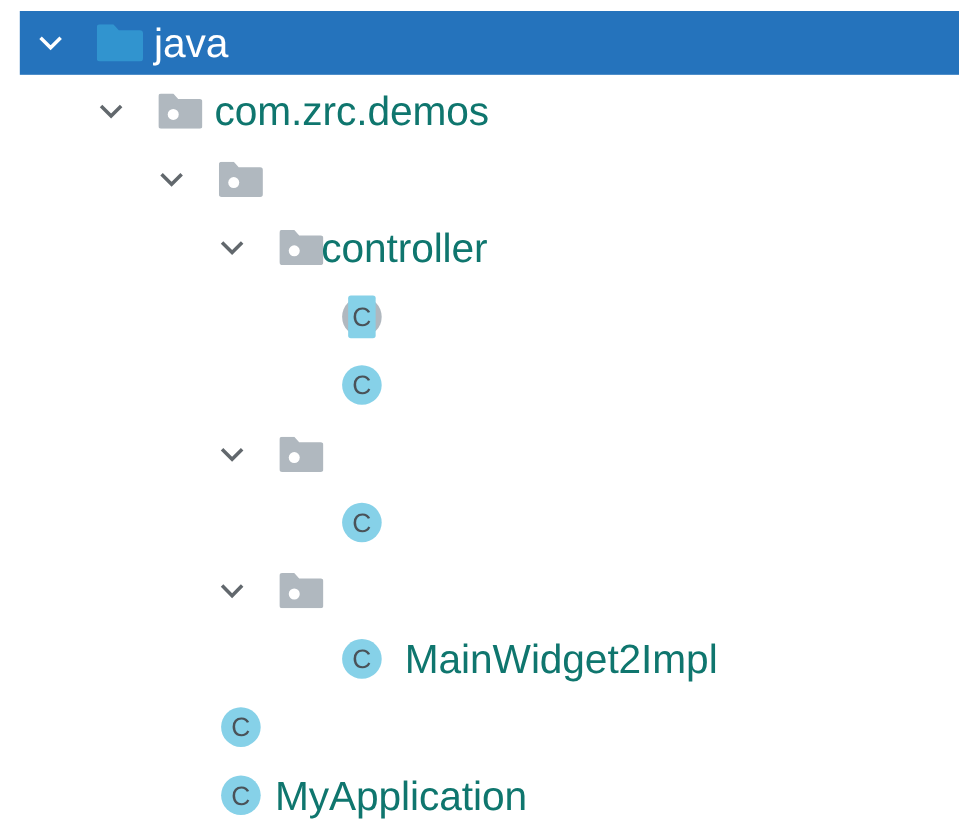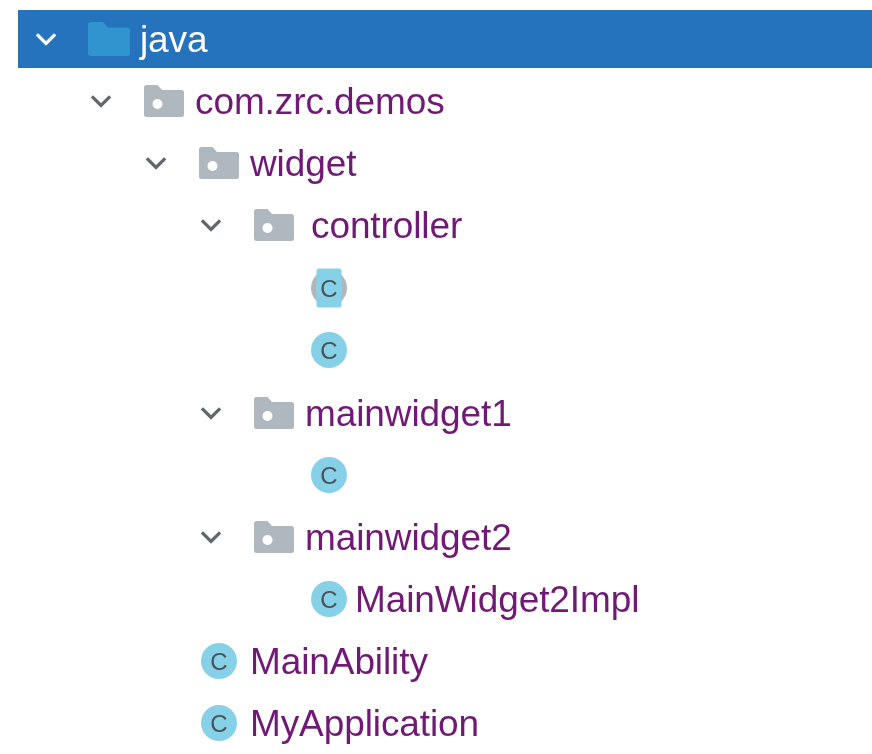--- a/index.html
+++ b/index.html
@@ -60,21 +60,21 @@
     justify-content: center;
     flex: none;
   }
   .node-icon svg { display: block; }
 
   
   .node-label {
     position: absolute;
     font-size: 37px;
     line-height: 1;
-    color: #701a75;
+    color: #0f766e;
     letter-spacing: -0.1px;
     font-family: "Liberation Sans", "DejaVu Sans", sans-serif;
   }
   .tree-row.selected .node-label {
     color: #ffffff;
   }
 </style>
 </head>
 <body>
 
@@ -111,35 +111,34 @@
         <svg width="30" height="30" viewBox="0 0 30 30" aria-hidden="true">
           <path d="M7 11.5 L15 19.5 L23 11.5" fill="none" stroke="#62686d" stroke-width="3.2" stroke-linecap="square" stroke-linejoin="miter"></path>
         </svg>
       </span>
       <span class="node-icon" style="left: 180px;">
         <svg width="40" height="32" viewBox="0 0 40 32" aria-hidden="true">
           <path d="M0 2.5 A2.5 2.5 0 0 1 2.5 0 H13.5 L18 5 H37.5 A2.5 2.5 0 0 1 40 7.5 V29.5 A2.5 2.5 0 0 1 37.5 32 H2.5 A2.5 2.5 0 0 1 0 29.5 Z" fill="#b0b8bf"></path>
           <circle cx="13.5" cy="19" r="5" fill="#ffffff"></circle>
         </svg>
       </span>
-      <span class="node-label" style="left: 232px;">widget</span>
     </div>
     <div class="tree-row" style="top: 196px;">
       <span class="chevron" style="left: 173px;">
         <svg width="30" height="30" viewBox="0 0 30 30" aria-hidden="true">
           <path d="M7 11.5 L15 19.5 L23 11.5" fill="none" stroke="#62686d" stroke-width="3.2" stroke-linecap="square" stroke-linejoin="miter"></path>
         </svg>
       </span>
       <span class="node-icon" style="left: 235px;">
         <svg width="40" height="32" viewBox="0 0 40 32" aria-hidden="true">
           <path d="M0 2.5 A2.5 2.5 0 0 1 2.5 0 H13.5 L18 5 H37.5 A2.5 2.5 0 0 1 40 7.5 V29.5 A2.5 2.5 0 0 1 37.5 32 H2.5 A2.5 2.5 0 0 1 0 29.5 Z" fill="#b0b8bf"></path>
           <circle cx="13.5" cy="19" r="5" fill="#ffffff"></circle>
         </svg>
       </span>
-      <span class="node-label" style="left: 293px;">controller</span>
+      <span class="node-label" style="left: 274px;">controller</span>
     </div>
     <div class="tree-row" style="top: 259px;">
       <span class="node-icon" style="left: 290px;">
         <svg width="42" height="42" viewBox="0 0 42 42" aria-hidden="true">
           <circle cx="21" cy="21" r="18" fill="#b0b8bf"></circle>
           <rect x="8.5" y="1.6" width="25" height="38.8" rx="2.5" fill="#86d1e8"></rect>
           <text x="21" y="29.5" text-anchor="middle" font-family="Liberation Sans, DejaVu Sans, sans-serif" font-size="24" font-weight="400" fill="#4a5258">C</text>
         </svg>
       </span>
     </div>
@@ -156,21 +155,20 @@
         <svg width="30" height="30" viewBox="0 0 30 30" aria-hidden="true">
           <path d="M7 11.5 L15 19.5 L23 11.5" fill="none" stroke="#62686d" stroke-width="3.2" stroke-linecap="square" stroke-linejoin="miter"></path>
         </svg>
       </span>
       <span class="node-icon" style="left: 235px;">
         <svg width="40" height="32" viewBox="0 0 40 32" aria-hidden="true">
           <path d="M0 2.5 A2.5 2.5 0 0 1 2.5 0 H13.5 L18 5 H37.5 A2.5 2.5 0 0 1 40 7.5 V29.5 A2.5 2.5 0 0 1 37.5 32 H2.5 A2.5 2.5 0 0 1 0 29.5 Z" fill="#b0b8bf"></path>
           <circle cx="13.5" cy="19" r="5" fill="#ffffff"></circle>
         </svg>
       </span>
-      <span class="node-label" style="left: 287px;">mainwidget1</span>
     </div>
     <div class="tree-row" style="top: 446px;">
       <span class="node-icon" style="left: 290px;">
         <svg width="40" height="40" viewBox="0 0 40 40" aria-hidden="true">
           <circle cx="20" cy="20" r="18" fill="#86d1e8"></circle>
           <text x="20" y="28.5" text-anchor="middle" font-family="Liberation Sans, DejaVu Sans, sans-serif" font-size="24" font-weight="400" fill="#4a5258">C</text>
         </svg>
       </span>
     </div>
     <div class="tree-row" style="top: 508px;">
@@ -178,39 +176,37 @@
         <svg width="30" height="30" viewBox="0 0 30 30" aria-hidden="true">
           <path d="M7 11.5 L15 19.5 L23 11.5" fill="none" stroke="#62686d" stroke-width="3.2" stroke-linecap="square" stroke-linejoin="miter"></path>
         </svg>
       </span>
       <span class="node-icon" style="left: 235px;">
         <svg width="40" height="32" viewBox="0 0 40 32" aria-hidden="true">
           <path d="M0 2.5 A2.5 2.5 0 0 1 2.5 0 H13.5 L18 5 H37.5 A2.5 2.5 0 0 1 40 7.5 V29.5 A2.5 2.5 0 0 1 37.5 32 H2.5 A2.5 2.5 0 0 1 0 29.5 Z" fill="#b0b8bf"></path>
           <circle cx="13.5" cy="19" r="5" fill="#ffffff"></circle>
         </svg>
       </span>
-      <span class="node-label" style="left: 287px;">mainwidget2</span>
     </div>
     <div class="tree-row" style="top: 570px;">
       <span class="node-icon" style="left: 290px;">
         <svg width="40" height="40" viewBox="0 0 40 40" aria-hidden="true">
           <circle cx="20" cy="20" r="18" fill="#86d1e8"></circle>
           <text x="20" y="28.5" text-anchor="middle" font-family="Liberation Sans, DejaVu Sans, sans-serif" font-size="24" font-weight="400" fill="#4a5258">C</text>
         </svg>
       </span>
-      <span class="node-label" style="left: 337px;">MainWidget2Impl</span>
+      <span class="node-label" style="left: 350px;">MainWidget2Impl</span>
     </div>
     <div class="tree-row" style="top: 632px;">
       <span class="node-icon" style="left: 180px;">
         <svg width="40" height="40" viewBox="0 0 40 40" aria-hidden="true">
           <circle cx="20" cy="20" r="18" fill="#86d1e8"></circle>
           <text x="20" y="28.5" text-anchor="middle" font-family="Liberation Sans, DejaVu Sans, sans-serif" font-size="24" font-weight="400" fill="#4a5258">C</text>
         </svg>
       </span>
-      <span class="node-label" style="left: 232px;">MainAbility</span>
     </div>
     <div class="tree-row" style="top: 694px;">
       <span class="node-icon" style="left: 180px;">
         <svg width="40" height="40" viewBox="0 0 40 40" aria-hidden="true">
           <circle cx="20" cy="20" r="18" fill="#86d1e8"></circle>
           <text x="20" y="28.5" text-anchor="middle" font-family="Liberation Sans, DejaVu Sans, sans-serif" font-size="24" font-weight="400" fill="#4a5258">C</text>
         </svg>
       </span>
       <span class="node-label" style="left: 232px; text-align: center;">MyApplication</span>
     </div>

